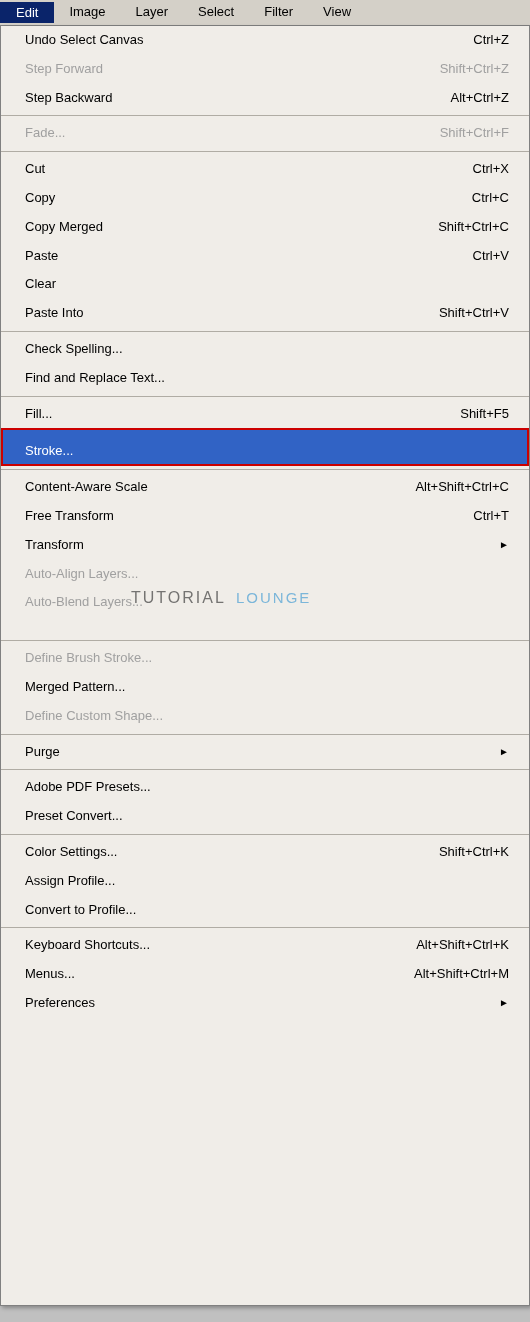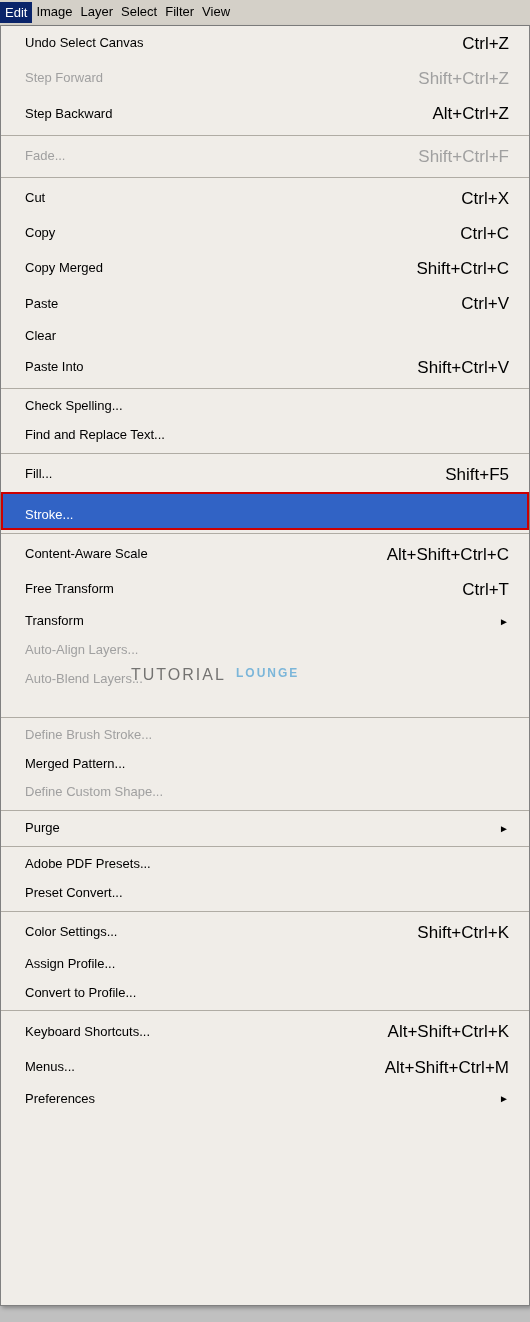--- a/index.html
+++ b/index.html
@@ -17,21 +17,21 @@
     }
 
     .menu-bar {
       display: flex;
       background: #d4d0c8;
       border-bottom: 1px solid #808080;
       padding: 2px 0;
     }
 
     .menu-bar-item {
-      padding: 2px 4px;
+      padding: 2px 15px;
       cursor: pointer;
       font-size: 13px;
       color: #000;
     }
 
     .menu-bar-item.active {
       background: #0a246a;
       color: #fff;
       border: 1px solid #0a246a;
     }
@@ -69,21 +69,21 @@
 
     .menu-item.highlighted {
       background: #3163c5;
       color: #fff;
       border: 2px solid #cc0000;
       padding: 11px 18px 2px 22px;
     }
 
     .menu-item .shortcut {
       color: inherit;
-      font-size: 17px;
+      font-size: 13px;
       margin-left: 40px;
       text-align: center;
     }
 
     .menu-item .arrow {
       font-size: 10px;
       margin-left: 10px;
     }
 
     .separator {
@@ -185,21 +185,21 @@
     </div>
     <div class="menu-item disabled">
       <span>Auto-Align Layers...</span>
     </div>
     <div class="menu-item disabled">
       <span>Auto-Blend Layers...</span>
     </div>
 
     <div style="position: relative; height: 20px; display: flex; align-items: center; padding: 0 24px;">
       <span style="position:absolute; left: 130px; top: -28px; font-size:16px; font-weight:normal; letter-spacing:2px; color:#404040; opacity:0.7; pointer-events:none;">TUTORIAL</span>
-      <span style="position:absolute; left: 235px; top: -28px; font-size:12px; font-weight:bold; letter-spacing:2px; color:#4a9fd4; opacity:0.7; pointer-events:none;">LOUNGE</span>
+      <span style="position:absolute; left: 235px; top: -28px; font-size:15px; font-weight:normal; letter-spacing:2px; color:#4a9fd4; opacity:0.7; pointer-events:none;">LOUNGE</span>
     </div>
 
     <hr class="separator">
 
     <div class="menu-item disabled">
       <span>Define Brush Stroke...</span>
     </div>
     <div class="menu-item">
       <span>Merged Pattern...</span>
     </div>

